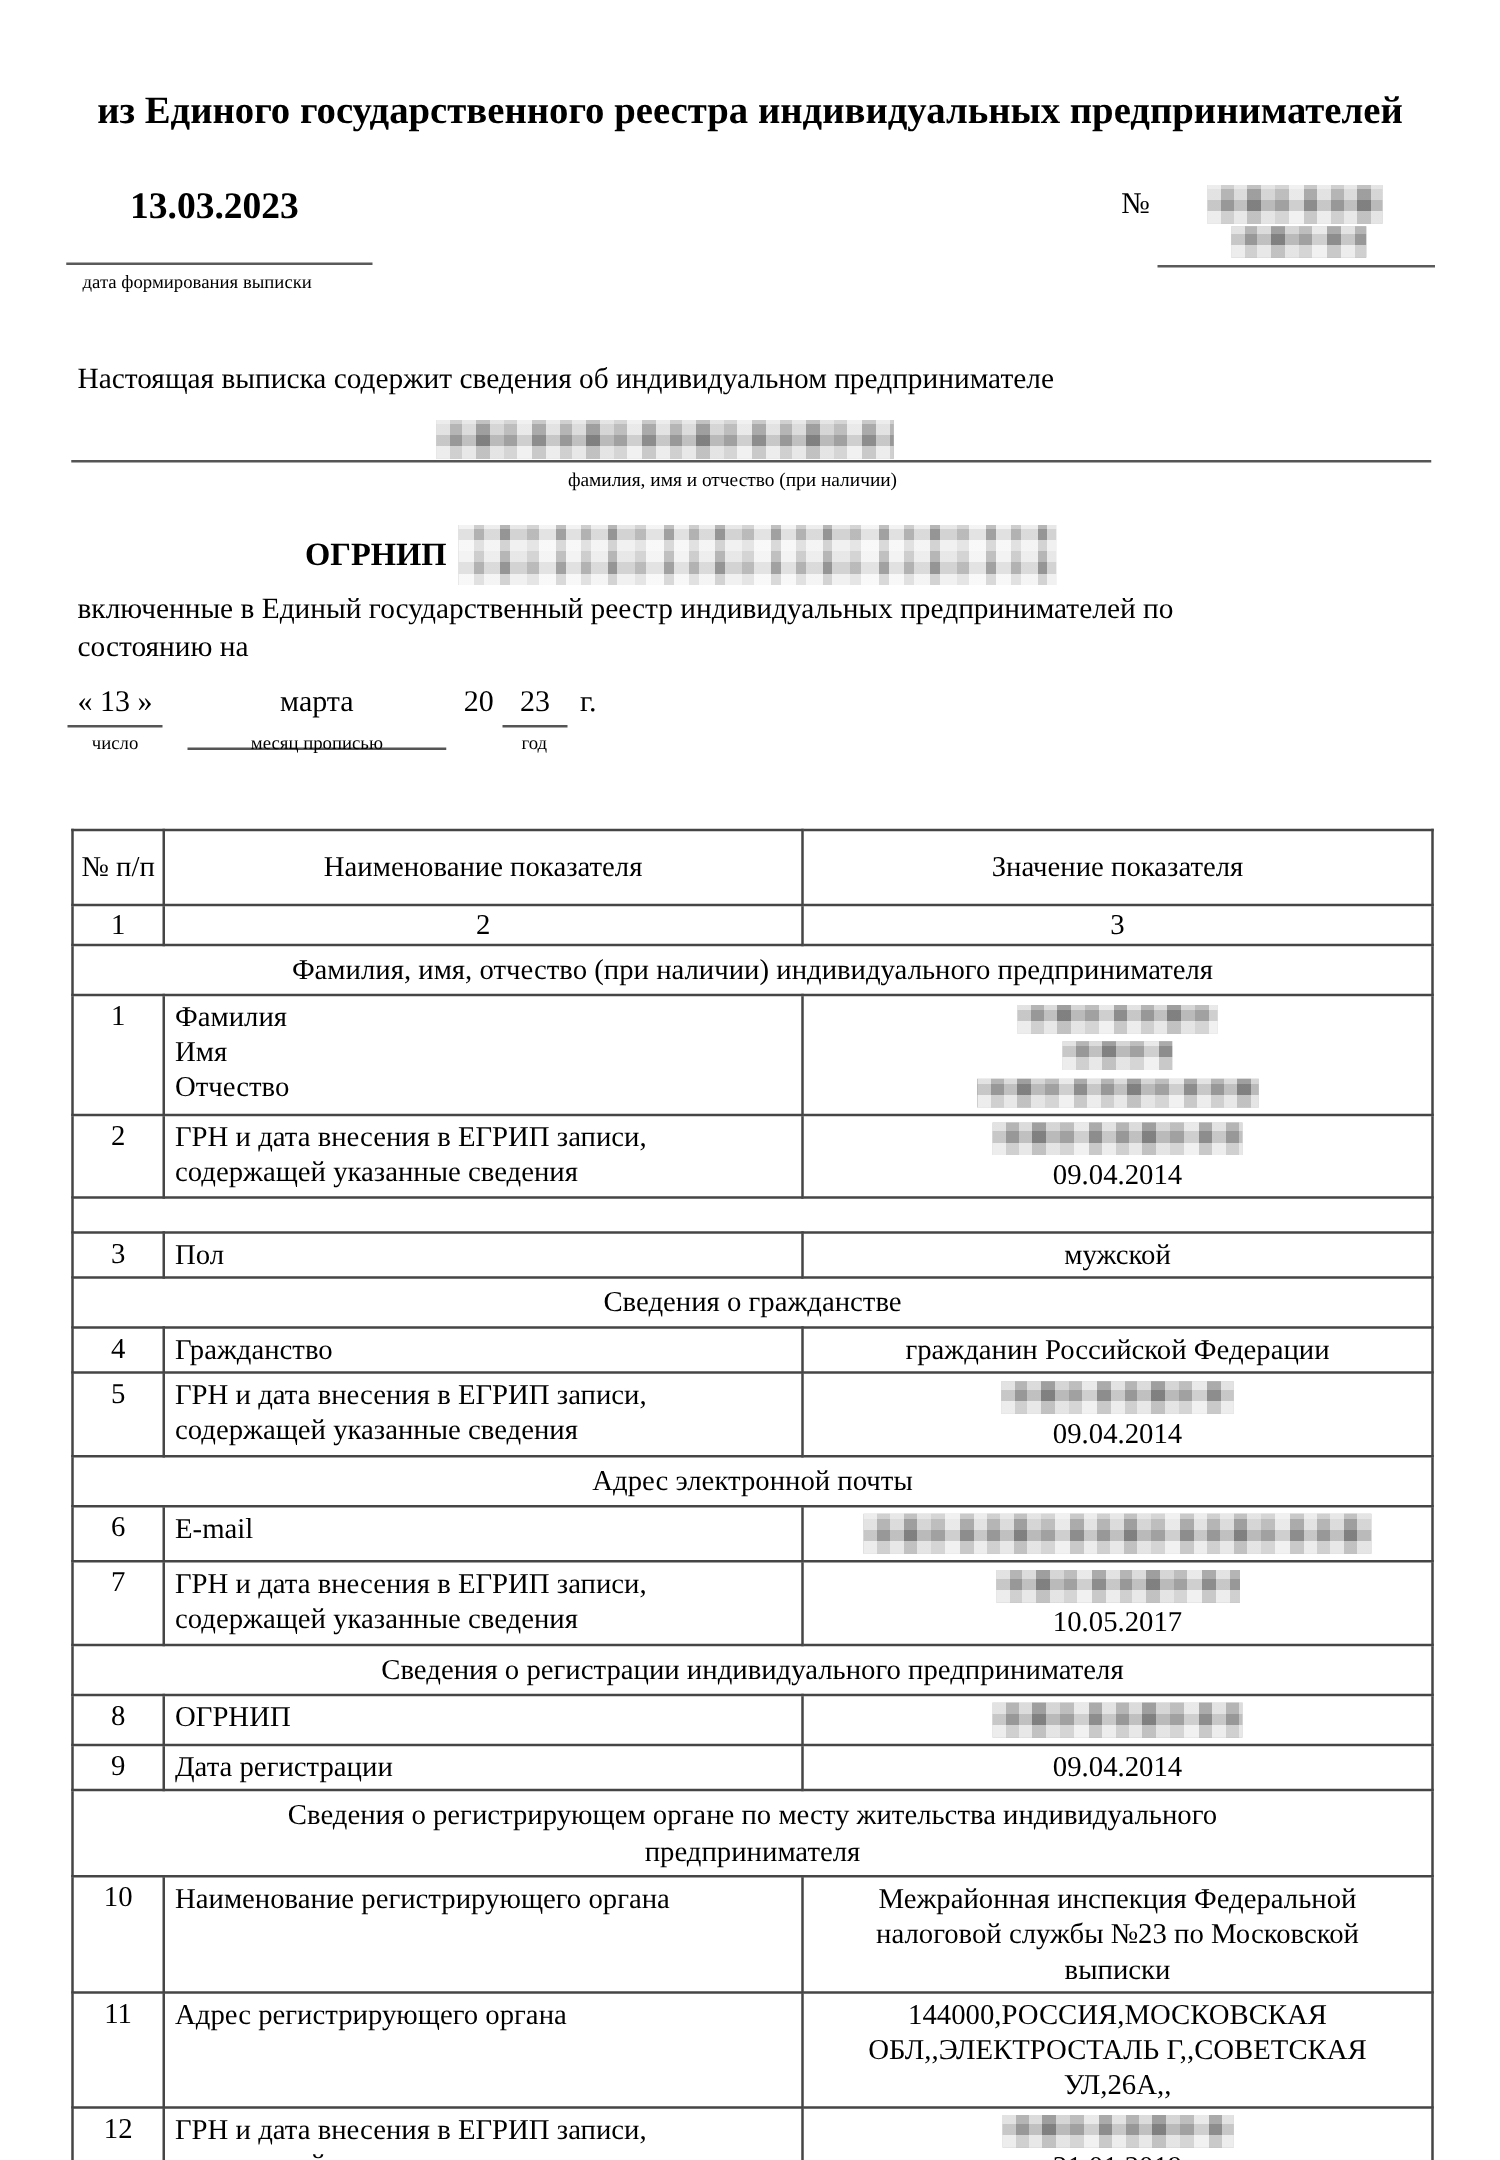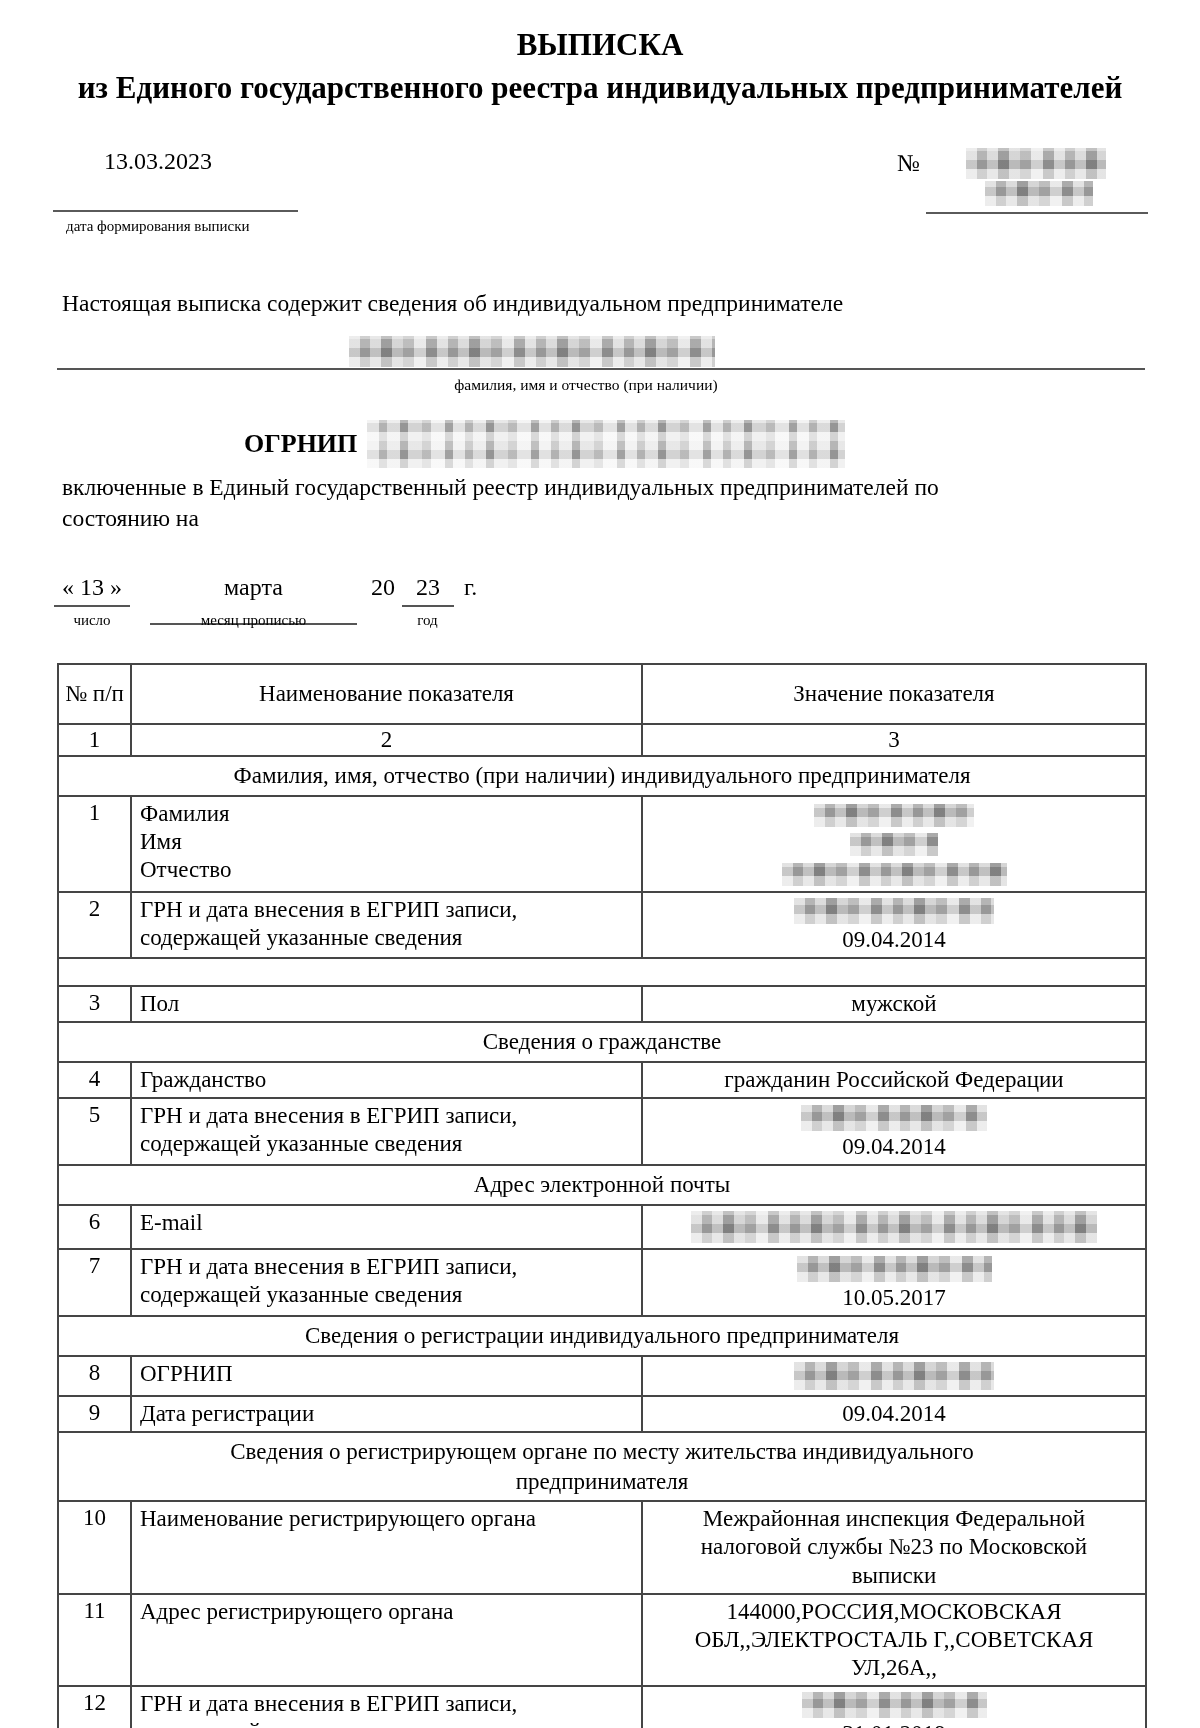--- a/index.html
+++ b/index.html
@@ -15,41 +15,41 @@
   .px-light{background-color:#e2e2e2;
     background-image:
       repeating-linear-gradient(0deg, rgba(255,255,255,.55) 0 9px, rgba(0,0,0,.06) 9px 18px, rgba(255,255,255,.25) 18px 27px),
       repeating-linear-gradient(90deg,#efefef 0 12px,#bdbdbd 12px 20px,#e8e8e8 20px 33px,#9e9e9e 33px 41px,#e0e0e0 41px 55px,#c6c6c6 55px 64px,#f1f1f1 64px 78px,#ababab 78px 86px);
   }
 
   
   .title{position:absolute;top:27px;left:0;width:100%;text-align:center;font-size:31px;font-weight:bold;}
   .subtitle{position:absolute;top:70px;left:0;width:100%;text-align:center;font-size:31px;font-weight:bold;}
 
-  .date-left{position:absolute;top:148px;left:104px;font-size:24px;}
+  .date-left{position:absolute;top:148px;left:104px;font-size:30px;font-weight:bold;}
   .rule-left{position:absolute;top:210px;left:53px;width:245px;border-top:2px solid #5a5a5a;}
   .cap-left{position:absolute;top:218px;left:66px;font-size:15px;}
 
   .num-sign{position:absolute;top:150px;left:897px;font-size:24px;}
   .num-red1{position:absolute;top:148px;left:966px;width:140px;height:31px;}
   .num-red2{position:absolute;top:181px;left:985px;width:108px;height:25px;}
   .rule-right{position:absolute;top:212px;left:926px;width:222px;border-top:2px solid #5a5a5a;}
 
   .intro{position:absolute;top:290px;left:62px;font-size:23.5px;}
   .name-red{position:absolute;top:336px;left:349px;width:366px;height:31px;}
   .rule-name{position:absolute;top:368px;left:57px;width:1088px;border-top:2px solid #555;}
   .cap-name{position:absolute;top:376px;left:0;width:1172px;text-align:center;font-size:15.5px;}
 
   .ogrnip-label{position:absolute;top:429px;left:244px;font-size:26px;font-weight:bold;}
   .ogrnip-red{position:absolute;top:420px;left:367px;width:478px;height:48px;}
 
   .included{position:absolute;top:472px;left:62px;font-size:23.5px;line-height:1.3;}
 
   
-  .asof{position:absolute;top:574px;left:0;width:1184px;height:66px;font-size:24px;}
+  .asof{position:absolute;top:549px;left:0;width:1184px;height:66px;font-size:24px;}
   .day-box{position:absolute;left:54px;top:0;width:76px;text-align:center;border-bottom:2px solid #555;padding-bottom:4px;}
   .month-box{position:absolute;left:150px;top:0;width:207px;text-align:center;border-bottom:2px solid #555;padding-bottom:22px;}
   .c20{position:absolute;left:371px;top:0;}
   .year-box{position:absolute;left:402px;top:0;width:52px;text-align:center;border-bottom:2px solid #555;padding-bottom:4px;}
   .g-dot{position:absolute;left:464px;top:0;}
   .cap-day{position:absolute;left:54px;top:38px;width:76px;text-align:center;font-size:15px;}
   .cap-month{position:absolute;left:150px;top:38px;width:207px;text-align:center;font-size:15px;}
   .cap-year{position:absolute;left:390px;top:38px;width:75px;text-align:center;font-size:15px;}
 
   
@@ -67,21 +67,20 @@
   .section-cell{text-align:center;font-weight:bold;padding:4px 8px;line-height:1.3;}
   .gap-row td{height:26px;padding:0;}
   .vline{min-height:28px;}
   .vline .px{margin:2px 0;vertical-align:middle;}
 </style>
 </head>
 <body>
 
 <div class="page">
 
-  <div class="title">ВЫПИСКА</div>
   <div class="subtitle">из Единого государственного реестра индивидуальных предпринимателей</div>
 
   <div class="date-left">13.03.2023</div>
   <div class="rule-left"></div>
   <div class="cap-left">дата формирования выписки</div>
 
   <div class="num-sign">№</div>
   <div class="px num-red1"></div>
   <div class="px num-red2"></div>
   <div class="rule-right"></div>

